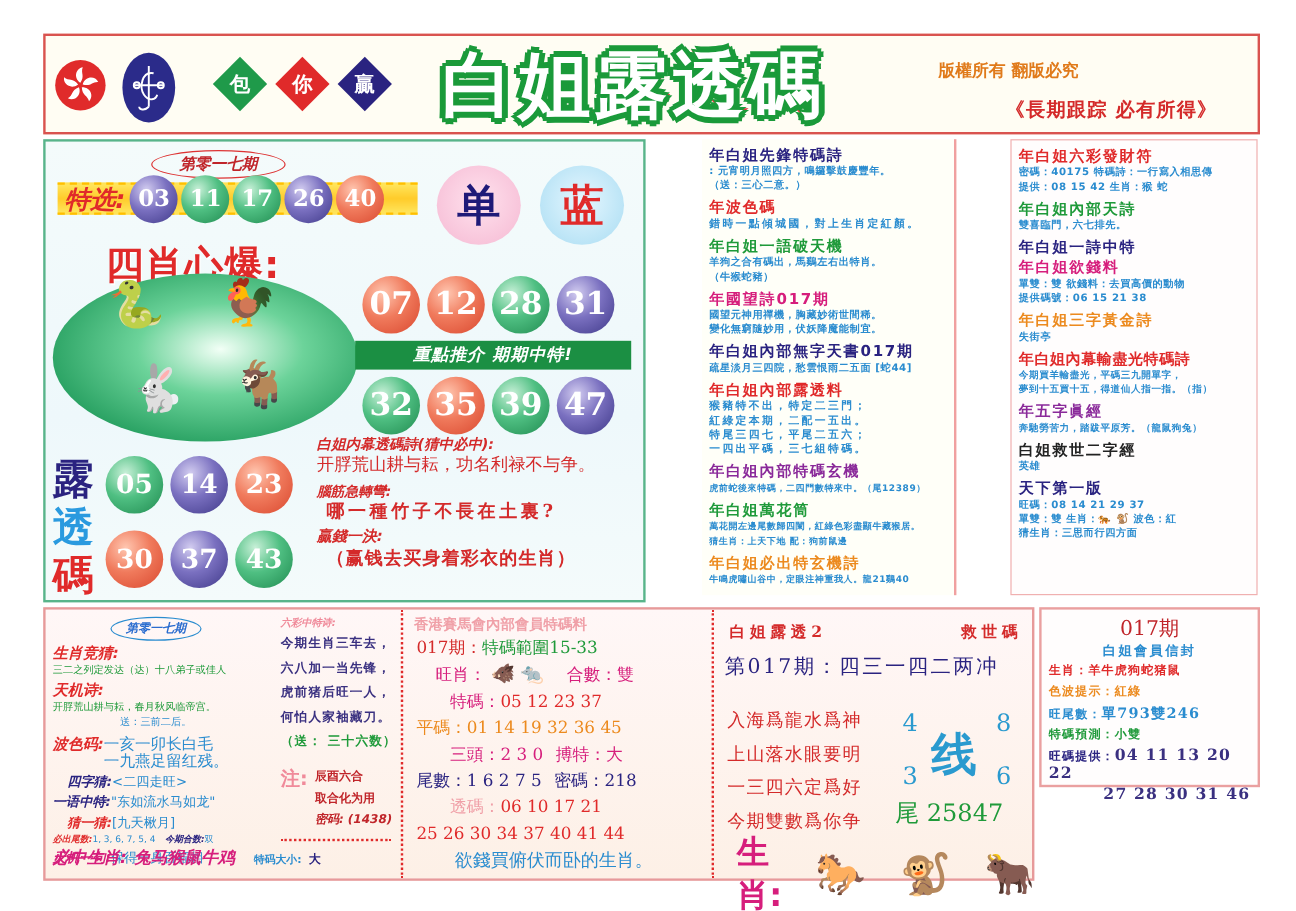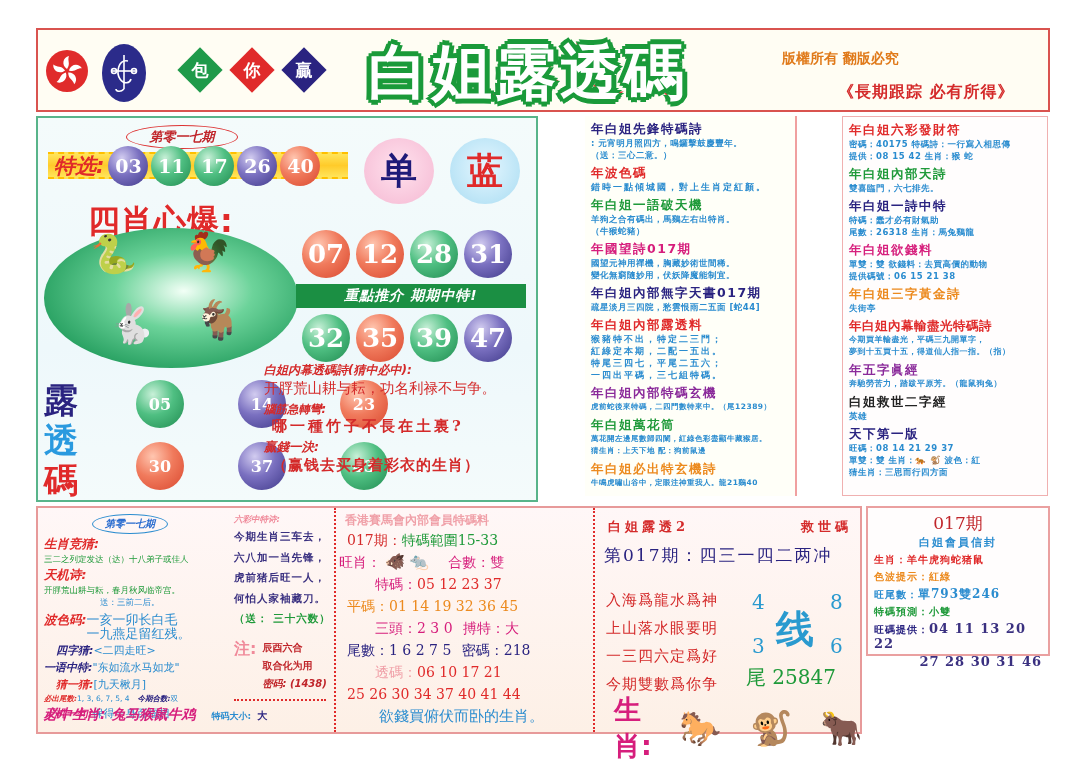--- a/index.html
+++ b/index.html
@@ -96,21 +96,21 @@
   .hot-row .ball { width: 48px; height: 48px; font-size: 26px; }
   .promo-banner {
     margin: 6px 0 6px -6px; width: 230px; height: 24px; background: #1b8f43;
     color: #fff; font-style: italic; font-weight: bold; font-size: 14px; display: flex; align-items: center; justify-content: center;
     letter-spacing: 1px;
   }
   .reveal-label { position: absolute; left: 6px; top: 262px; width: 40px; font-weight: bold; font-size: 34px; line-height: 40px; }
   .reveal-label span { display: block; }
   .reveal-balls { position: absolute; left: 50px; top: 262px; }
   .reveal-row { display: flex; gap: 6px; margin-bottom: 14px; }
-  .reveal-row .ball { width: 48px; height: 48px; font-size: 16px; margin-left: 48px; }
+  .reveal-row .ball { width: 48px; height: 48px; font-size: 22px; }
   .poem-box { position: absolute; left: 226px; top: 244px; width: 270px; color: #d42a2a; }
   .poem-box .t1 { font-style: italic; font-weight: bold; font-size: 12px; color: #d42a2a; }
   .poem-box .p { font-family: "DejaVu Serif", serif; font-size: 14.5px; line-height: 19px; color: #d42a2a; }
   .poem-box .t2 { font-style: italic; font-weight: bold; font-size: 11.5px; margin-top: 4px; }
   .poem-box .riddle { font-family: "DejaVu Serif", serif; font-weight: bold; font-size: 15px; letter-spacing: 3px; margin-left: 8px; }
   .poem-box .t3 { font-style: italic; font-weight: bold; font-size: 12.5px; margin-top: 3px; }
   .poem-box .answer { font-family: "DejaVu Serif", serif; font-weight: bold; font-size: 15px; margin-left: 8px; letter-spacing: 1px; }
 
   
   .panel-tm {
@@ -343,24 +343,20 @@
 <div class="panel-tr">
   <div class="info-list">
     <div class="info-title c-red">年白姐六彩發財符</div>
     <div class="info-body">
       <div>密碼：40175 特碼詩：一行寫入相思傳</div>
       <div>提供：08 15 42  生肖：猴 蛇</div>
     </div>
     <div class="info-title c-green">年白姐內部天詩</div>
     <div class="info-body">雙喜臨門，六七排先。</div>
     <div class="info-title c-navy">年白姐一詩中特</div>
-    <div class="info-body">
-      <div>特碼：蠢才必有財氣助</div>
-      <div>尾數：26318 生肖：馬兔鷄龍</div>
-    </div>
     <div class="info-title c-magenta">年白姐欲錢料</div>
     <div class="info-body">
       <div>單雙：雙 欲錢料：去買高價的動物</div>
       <div>提供碼號：06 15 21 38</div>
     </div>
     <div class="info-title c-orange">年白姐三字黃金詩</div>
     <div class="info-body">失街亭</div>
     <div class="info-title c-red" style="letter-spacing:0.5px">年白姐內幕輸盡光特碼詩</div>
     <div class="info-body" style="font-size:8px">
       <div>今期買羊輸盡光，平碼三九開單字，</div>
@@ -443,21 +439,21 @@
       </div>
     </div>
     <div style="border-top:2px dotted #e02a2a;margin-top:6px;width:92px"></div>
   </div>
 
   <div class="b3">
     <div class="hdr">香港賽馬會內部會員特碼料</div>
     <div class="line" style="margin-left:8px">
       <span style="color:#d42a2a">017期：</span><span style="color:#1f9a3a">特碼範圍15-33</span>
     </div>
-    <div class="line" style="margin-left:0">
+    <div class="line" style="margin-left:24px">
       <span style="color:#d61e7c">旺肖：</span>
       <span style="font-size:16px">🐗</span>
       <span style="font-size:16px;margin-right:14px">🐀</span>
       <span style="color:#d61e7c">合數：</span><span style="color:#d61e7c">雙</span>
     </div>
     <div class="line" style="margin-left:36px">
       <span style="color:#d61e7c">特碼：</span><span style="color:#e02a2a">05 12 23 37</span>
     </div>
     <div class="line" style="margin-left:8px">
       <span style="color:#ec8a1e">平碼：</span><span style="color:#ec8a1e">01 14 19 32 36 45</span>

